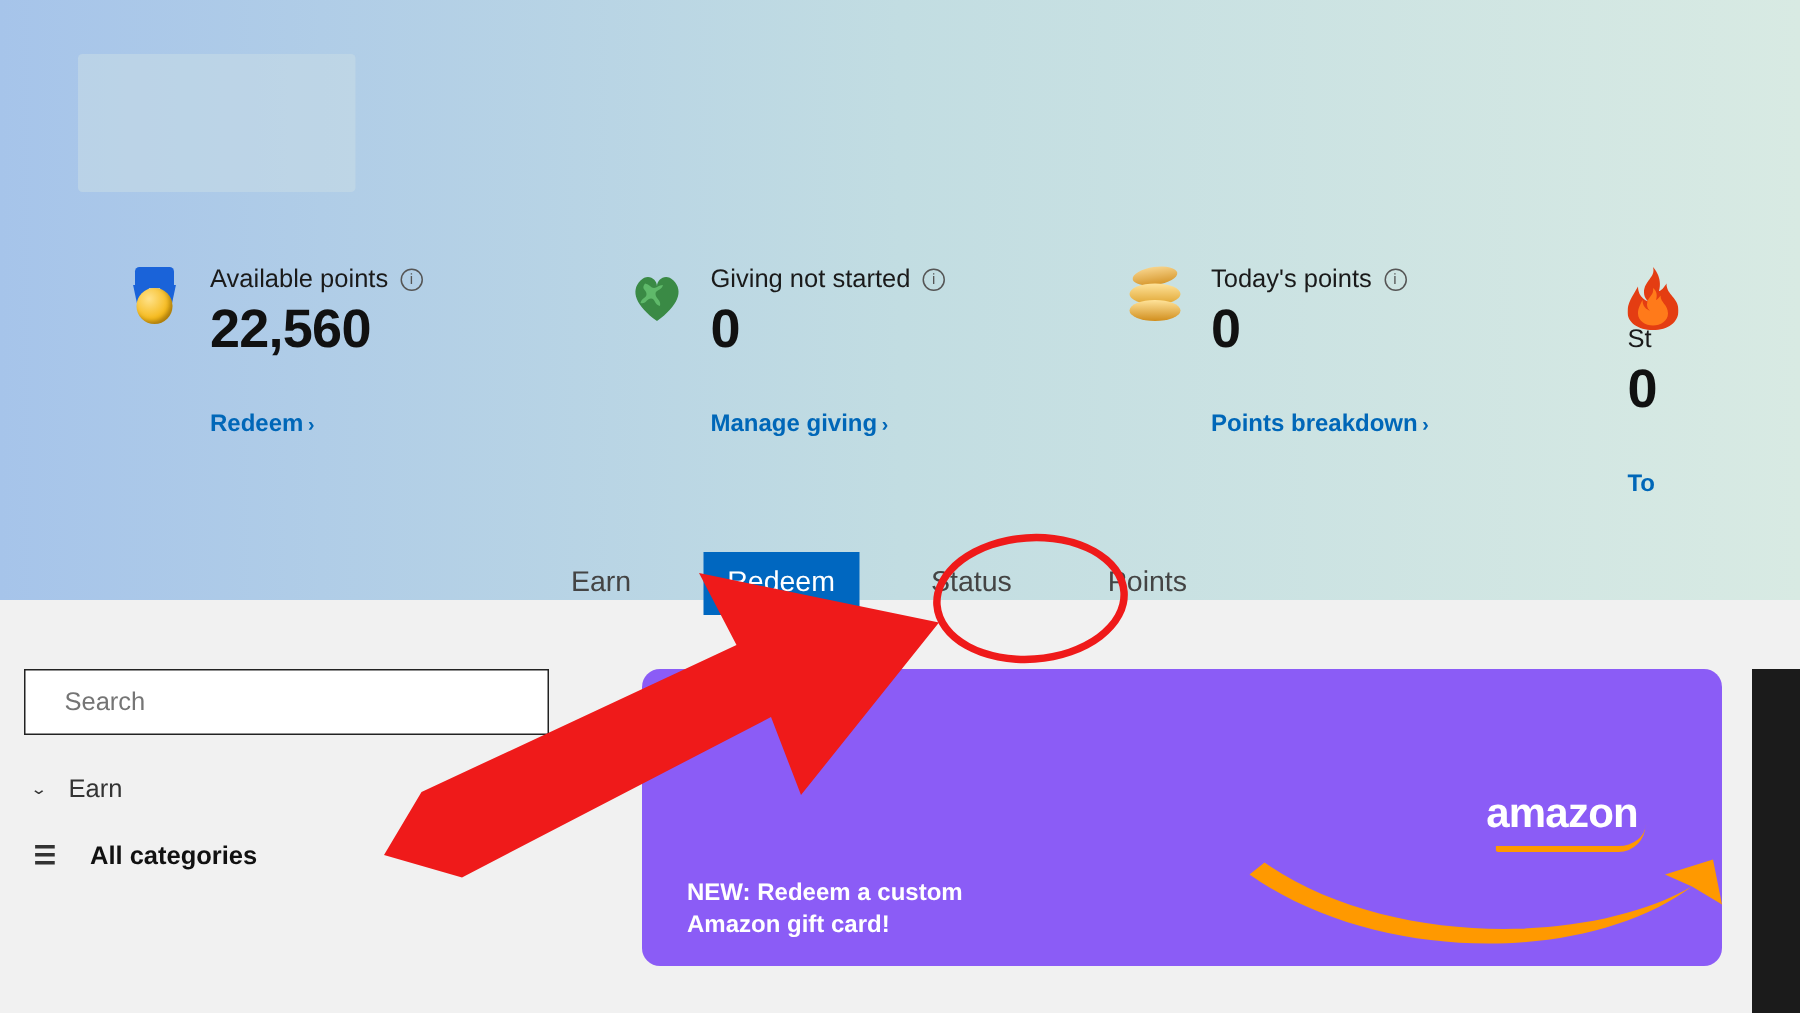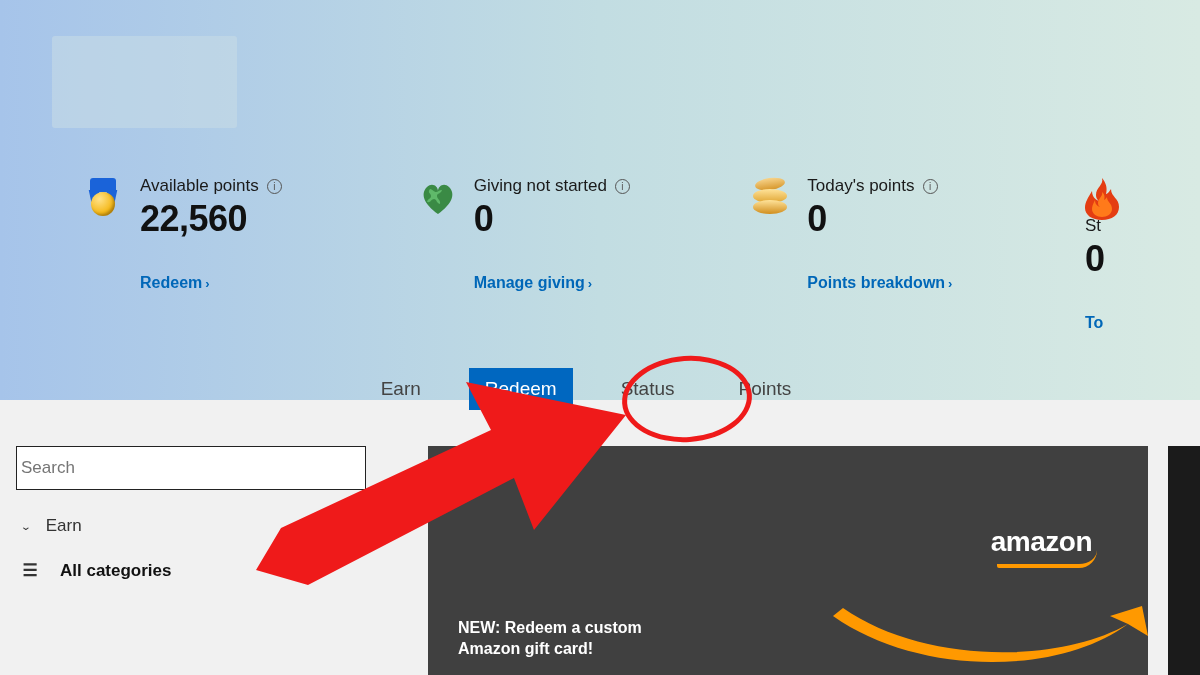--- a/index.html
+++ b/index.html
@@ -58,31 +58,31 @@
     gap: 32px;
     font-size: 19px;
     color: #444;
   }
   .tabs .tab { padding: 10px 16px; cursor: pointer; }
   .tabs .tab.active { background: #0067c0; color: #fff; }
 
   
   .lower { position:absolute; left:0; top:436px; right:0; bottom:0; }
   .sidebar { position:absolute; left:16px; top:10px; width:350px; }
-  .search { width:350px; height:44px; border:1.5px solid #222; background:#fff; display:flex; align-items:center; padding:0 4px; }
+  .search { width:350px; height:44px; border:1.5px solid #222; background:#fff; display:flex; align-items:center; padding:0 26px; }
   .search input { border:none; outline:none; font-size:17px; width:100%; color:#555; background:transparent; }
   .show-row { display:flex; align-items:center; margin-top:26px; color:#333; font-size:17px; cursor:pointer; padding-left:4px; }
   .show-row .chv { margin-right:14px; font-size:14px; display:inline-block; transform: scaleY(0.7); }
   .cat-row { display:flex; align-items:center; margin-top:24px; font-size:17px; color:#111; cursor:pointer; padding-left:4px; }
   .cat-row.bold { font-weight:700; }
   .cat-row .cicon { width:20px; margin-right:20px; display:inline-flex; justify-content:center; color:#333; }
 
   .card {
-    position:absolute; left:428px; top:10px; width:720px; height:230px;
-    background:#404040; color:#fff; padding: 0;
+    position:absolute; left:428px; top:10px; width:720px; height:198px;
+    background:#8b5cf6; color:#fff; padding: 0; border-radius: 12px;
   }
   .card .amz-logo{ position:absolute; right:56px; top:80px; font-family: Arial, sans-serif; font-weight:700; color:#fff; font-size:28px; letter-spacing:-0.5px;}
   .card .amz-logo:after{content:"";position:absolute;left:6px;bottom:-10px;width:100px;height:14px;border-bottom:4px solid #ff9900;border-radius:0 0 90px 10px;}
   .card .swoosh{position:absolute;left:400px;bottom:-4px;}
   .card .swoosh svg{width:330px;height:80px;}
   .card-title{position:absolute;left:30px;bottom:16px;font-size:16px;font-weight:700;line-height:1.35;}
 
   .card2 { position:absolute; left:1168px; top:10px; width:60px; height:230px; background:#1b1b1b; }
 
   

